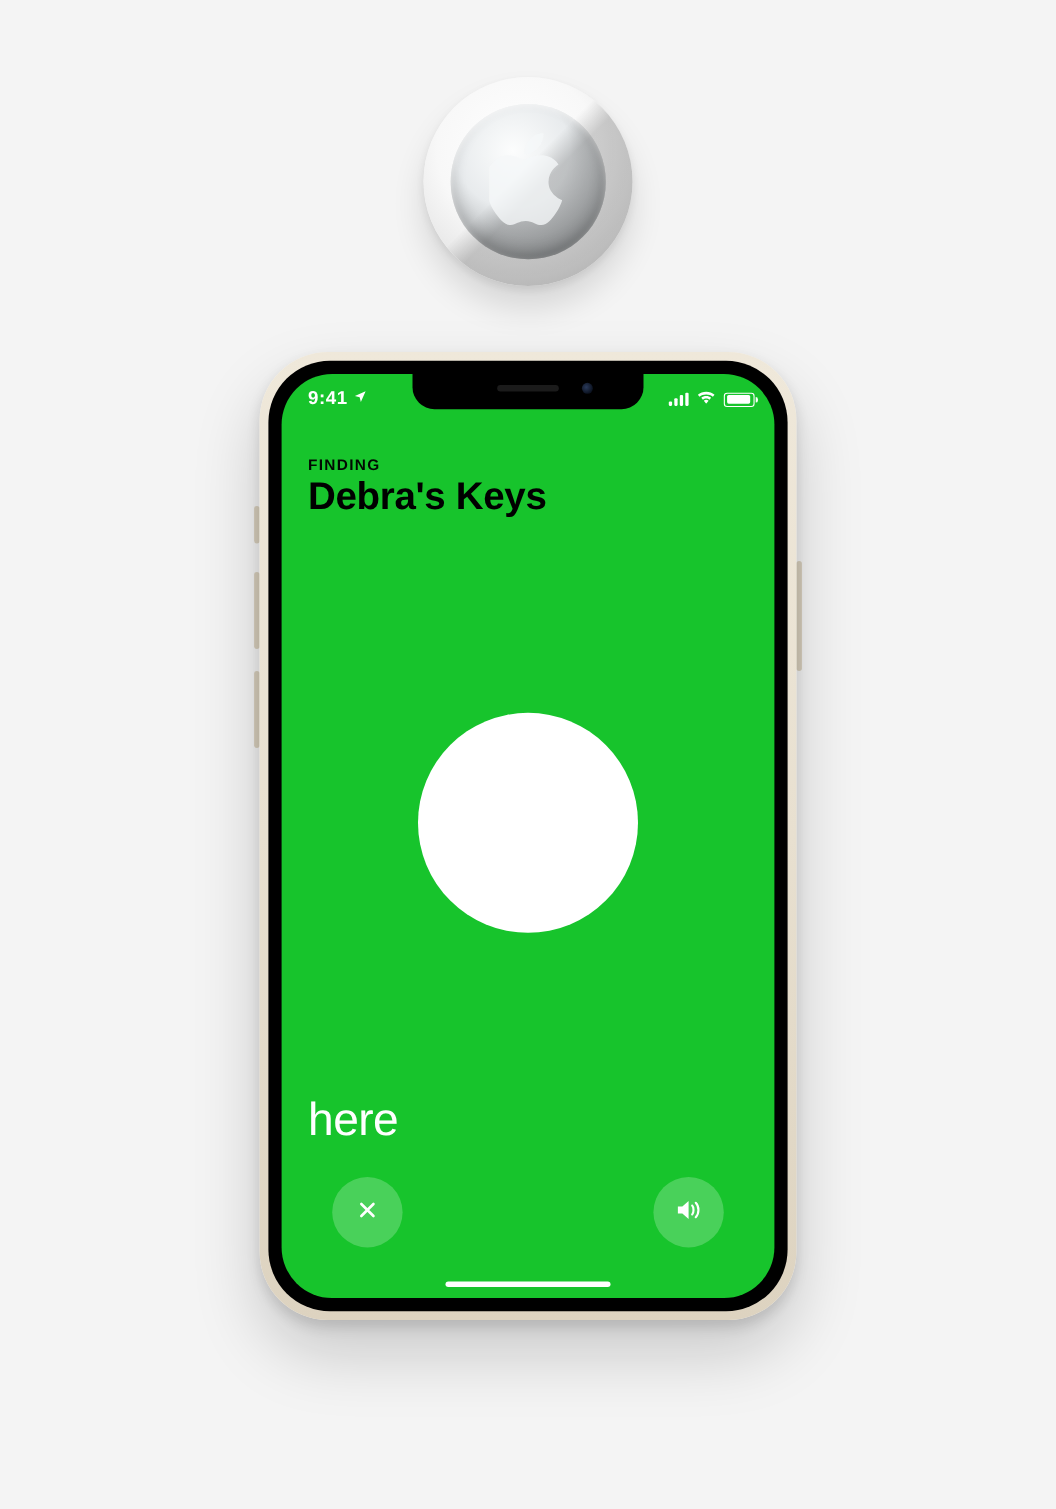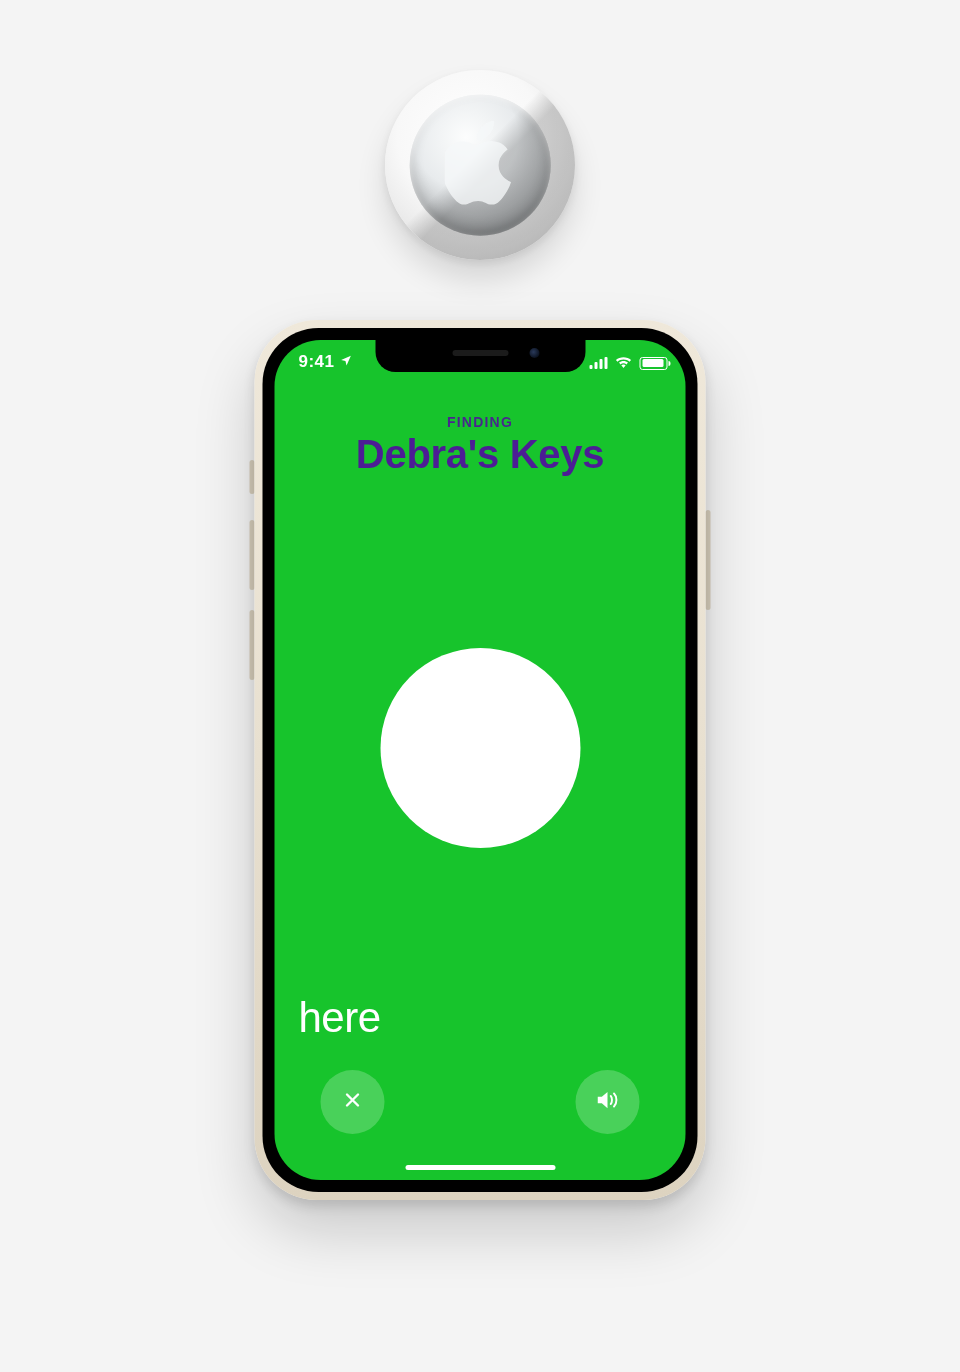--- a/index.html
+++ b/index.html
@@ -54,23 +54,22 @@
       width: 70px; height: 84px;
       opacity: .85;
     }
 
     
     .phone {
       position: absolute;
       left: 50%;
       transform: translateX(-50%);
       top: 320px;
-      width: 451px;
+      width: 488px;
       height: 880px;
-      text-align: center;
     }
     .phone-frame {
       position: absolute;
       inset: 0;
       border-radius: 62px;
       background: linear-gradient(180deg, #efe8da 0%, #e8e0d0 50%, #ddd3c0 100%);
       box-shadow:
         0 30px 60px rgba(0,0,0,.18),
         0 6px 12px rgba(0,0,0,.12);
     }
@@ -152,31 +151,31 @@
     .cell-bars span:nth-child(3){height:10px}
     .cell-bars span:nth-child(4){height:12px}
     .battery { position: relative; width: 28px; height: 13px; border: 1.5px solid #fff; border-radius: 3px; }
     .battery::after { content:""; position:absolute; right:-4px; top:3.5px; width:2.5px; height:5px; background:#fff; border-radius:0 2px 2px 0; }
     .battery .fill { position:absolute; left:1.5px; top:1.5px; bottom:1.5px; width:21px; background:#fff; border-radius:1.5px; }
 
     
     .finding-header {
       position: absolute;
       top: 74px; left: 24px; right: 24px;
-      color: #4c1d95;
+      color: #000000;
     }
     .finding-label {
       font-size: 14px;
       font-weight: 600;
       letter-spacing: 1.2px;
       opacity: .95;
     }
     .finding-title {
       margin-top: 2px;
-      font-size: 40px;
+      font-size: 35px;
       font-weight: 700;
       letter-spacing: -.3px;
     }
 
     
     .locator-dot {
       position: absolute;
       top: 50%; left: 50%;
       transform: translate(-50%, -56%);
       width: 200px; height: 200px;

